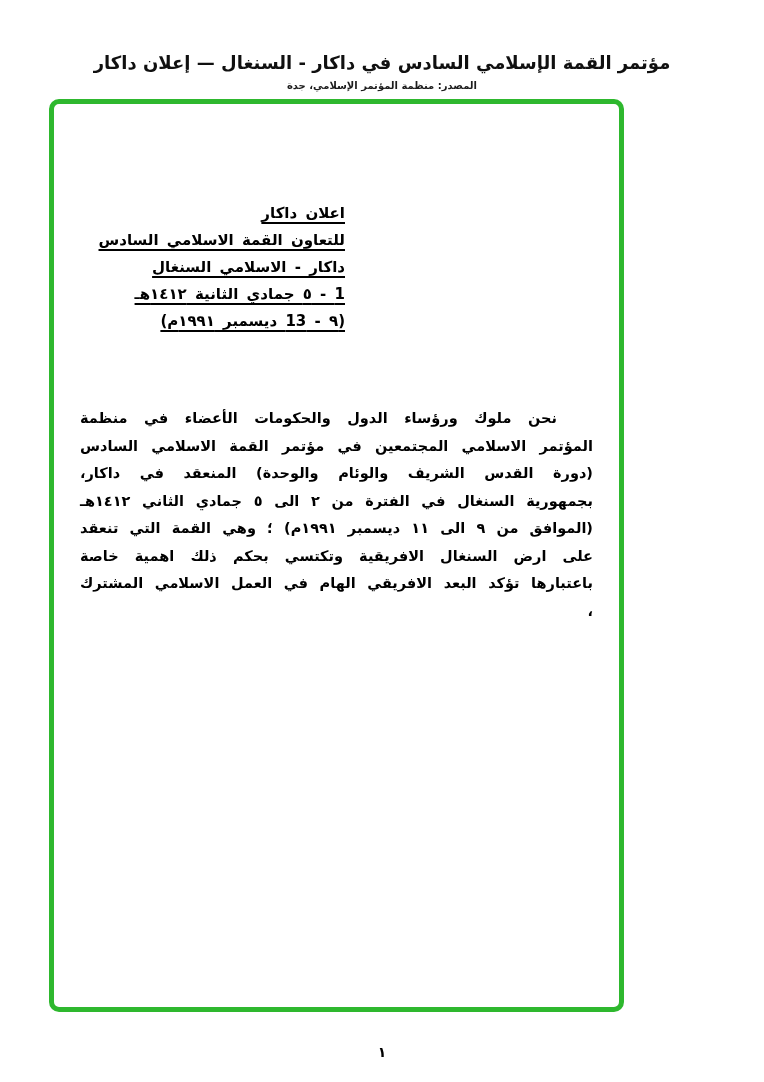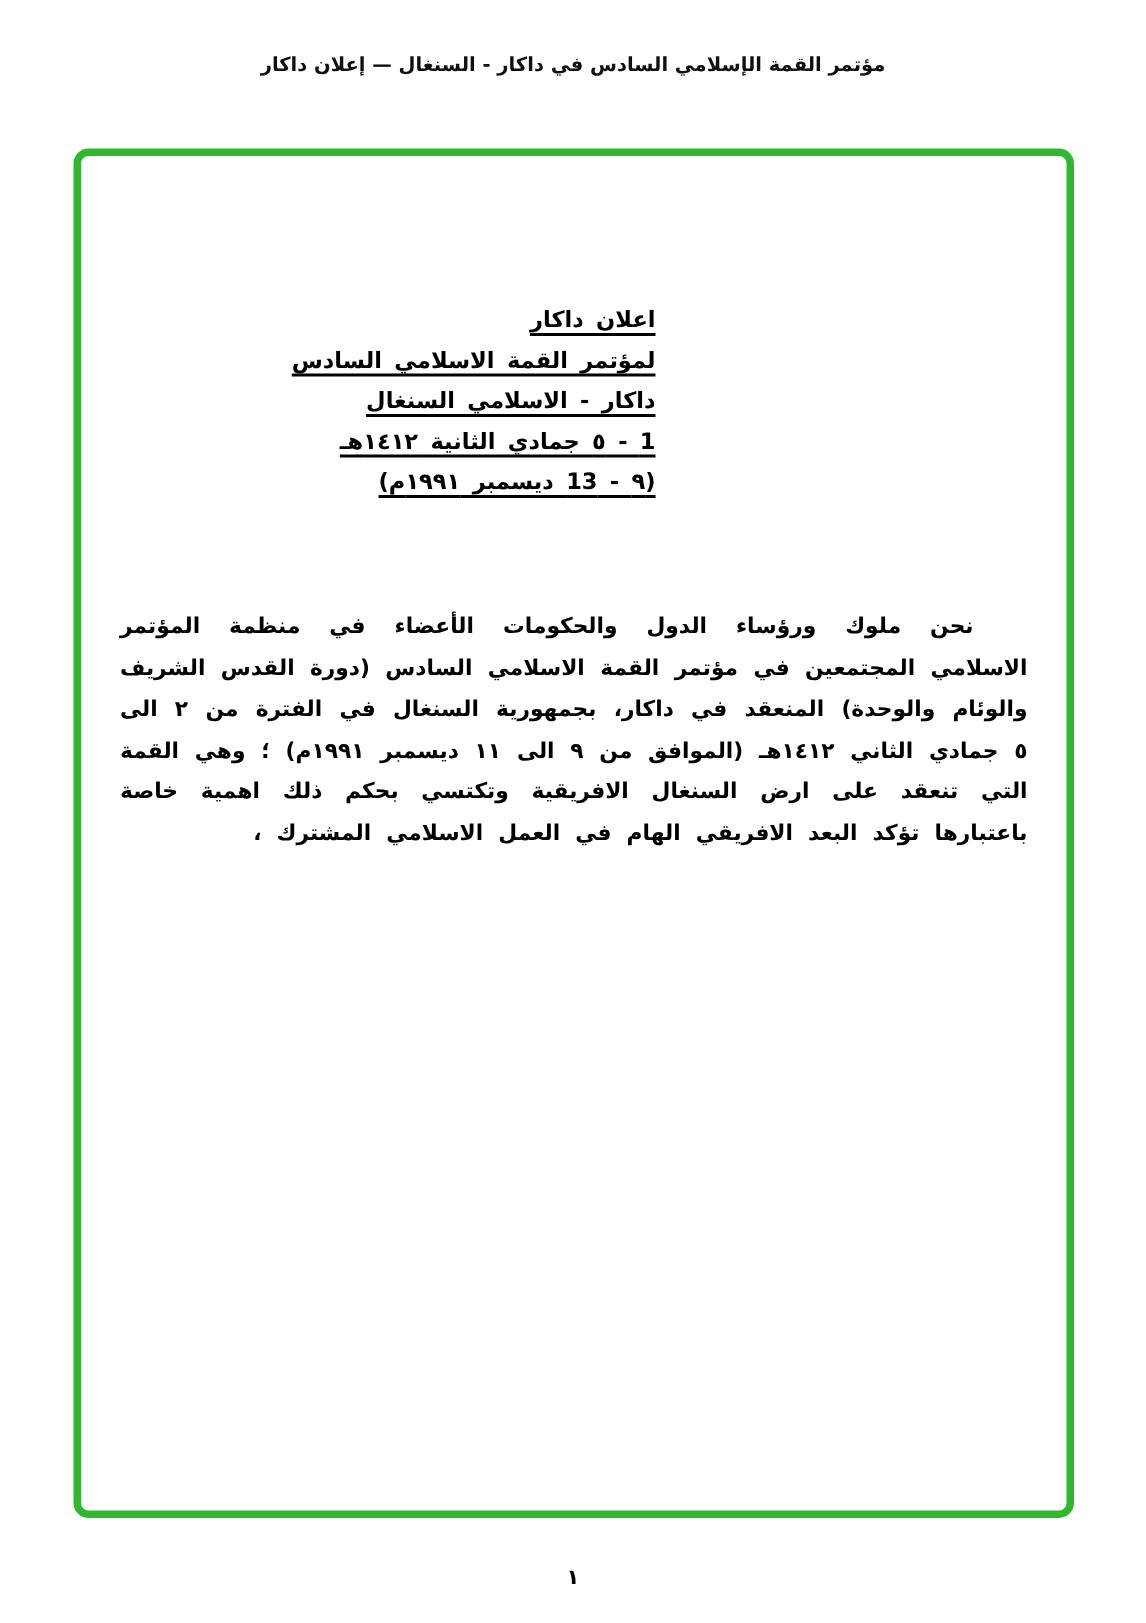--- a/index.html
+++ b/index.html
@@ -16,38 +16,39 @@
     color: #0a0a0a;
   }
 
   
   .page-header {
     direction: rtl;
     text-align: center;
     padding-top: 36px;
   }
   .page-header .hdr-title {
-    font-size: 13px;
+    font-size: 18px;
     font-weight: bold;
     color: #101010;
     letter-spacing: 0.2px;
+    margin-top: 16px;
   }
   .page-header .hdr-source {
     font-size: 10px;
     font-weight: bold;
     color: #1c1c1c;
     margin-top: 7px;
   }
 
   
   .doc-frame {
     position: absolute;
     left: 49px;
     top: 99px;
-    width: 667px;
+    width: 575px;
     height: 913px;
     box-sizing: border-box;
     border: 5px solid var(--frame_green, #2eb82e);
     border-radius: 10px;
     background: #ffffff;
   }
   .doc-inner {
     direction: rtl;
     box-sizing: border-box;
     width: 100%;
@@ -103,28 +104,29 @@
     font-size: 14px;
     font-weight: bold;
     color: #000;
   }
 </style>
 </head>
 <body>
 
 <div class="page-header">
   <div class="hdr-title">مؤتمر القمة الإسلامي السادس في داكار - السنغال — إعلان داكار</div>
+  <div class="hdr-source">المصدر: منظمة المؤتمر الإسلامي، جدة</div>
 </div>
 
 <div class="doc-frame">
   <div class="doc-inner">
 
     <div class="title-block">
       <span class="title-line">اعلان داكار</span>
-      <span class="title-line">لمؤتمر القمة الاسلامي السادس</span>
+      <span class="title-line">للتعاون القمة الاسلامي السادس</span>
       <span class="title-line">داكار - الاسلامي السنغال</span>
       <span class="title-line">1 - ٥ جمادي الثانية ١٤١٢هـ</span>
       <span class="title-line">(٩ - 13 ديسمبر ١٩٩١م)</span>
     </div>
 
     <div class="paragraphs">
       <p class="para">نحن ملوك ورؤساء الدول والحكومات الأعضاء في منظمة المؤتمر الاسلامي المجتمعين في مؤتمر القمة الاسلامي السادس (دورة القدس الشريف والوئام والوحدة) المنعقد في داكار، بجمهورية السنغال في الفترة من ٢ الى ٥ جمادي الثاني ١٤١٢هـ (الموافق من ٩ الى ١١ ديسمبر ١٩٩١م) ؛ وهي القمة التي تنعقد على ارض السنغال الافريقية وتكتسي بحكم ذلك اهمية خاصة باعتبارها تؤكد البعد الافريقي الهام في العمل الاسلامي المشترك ،</p>
     </div>
 
   </div>

